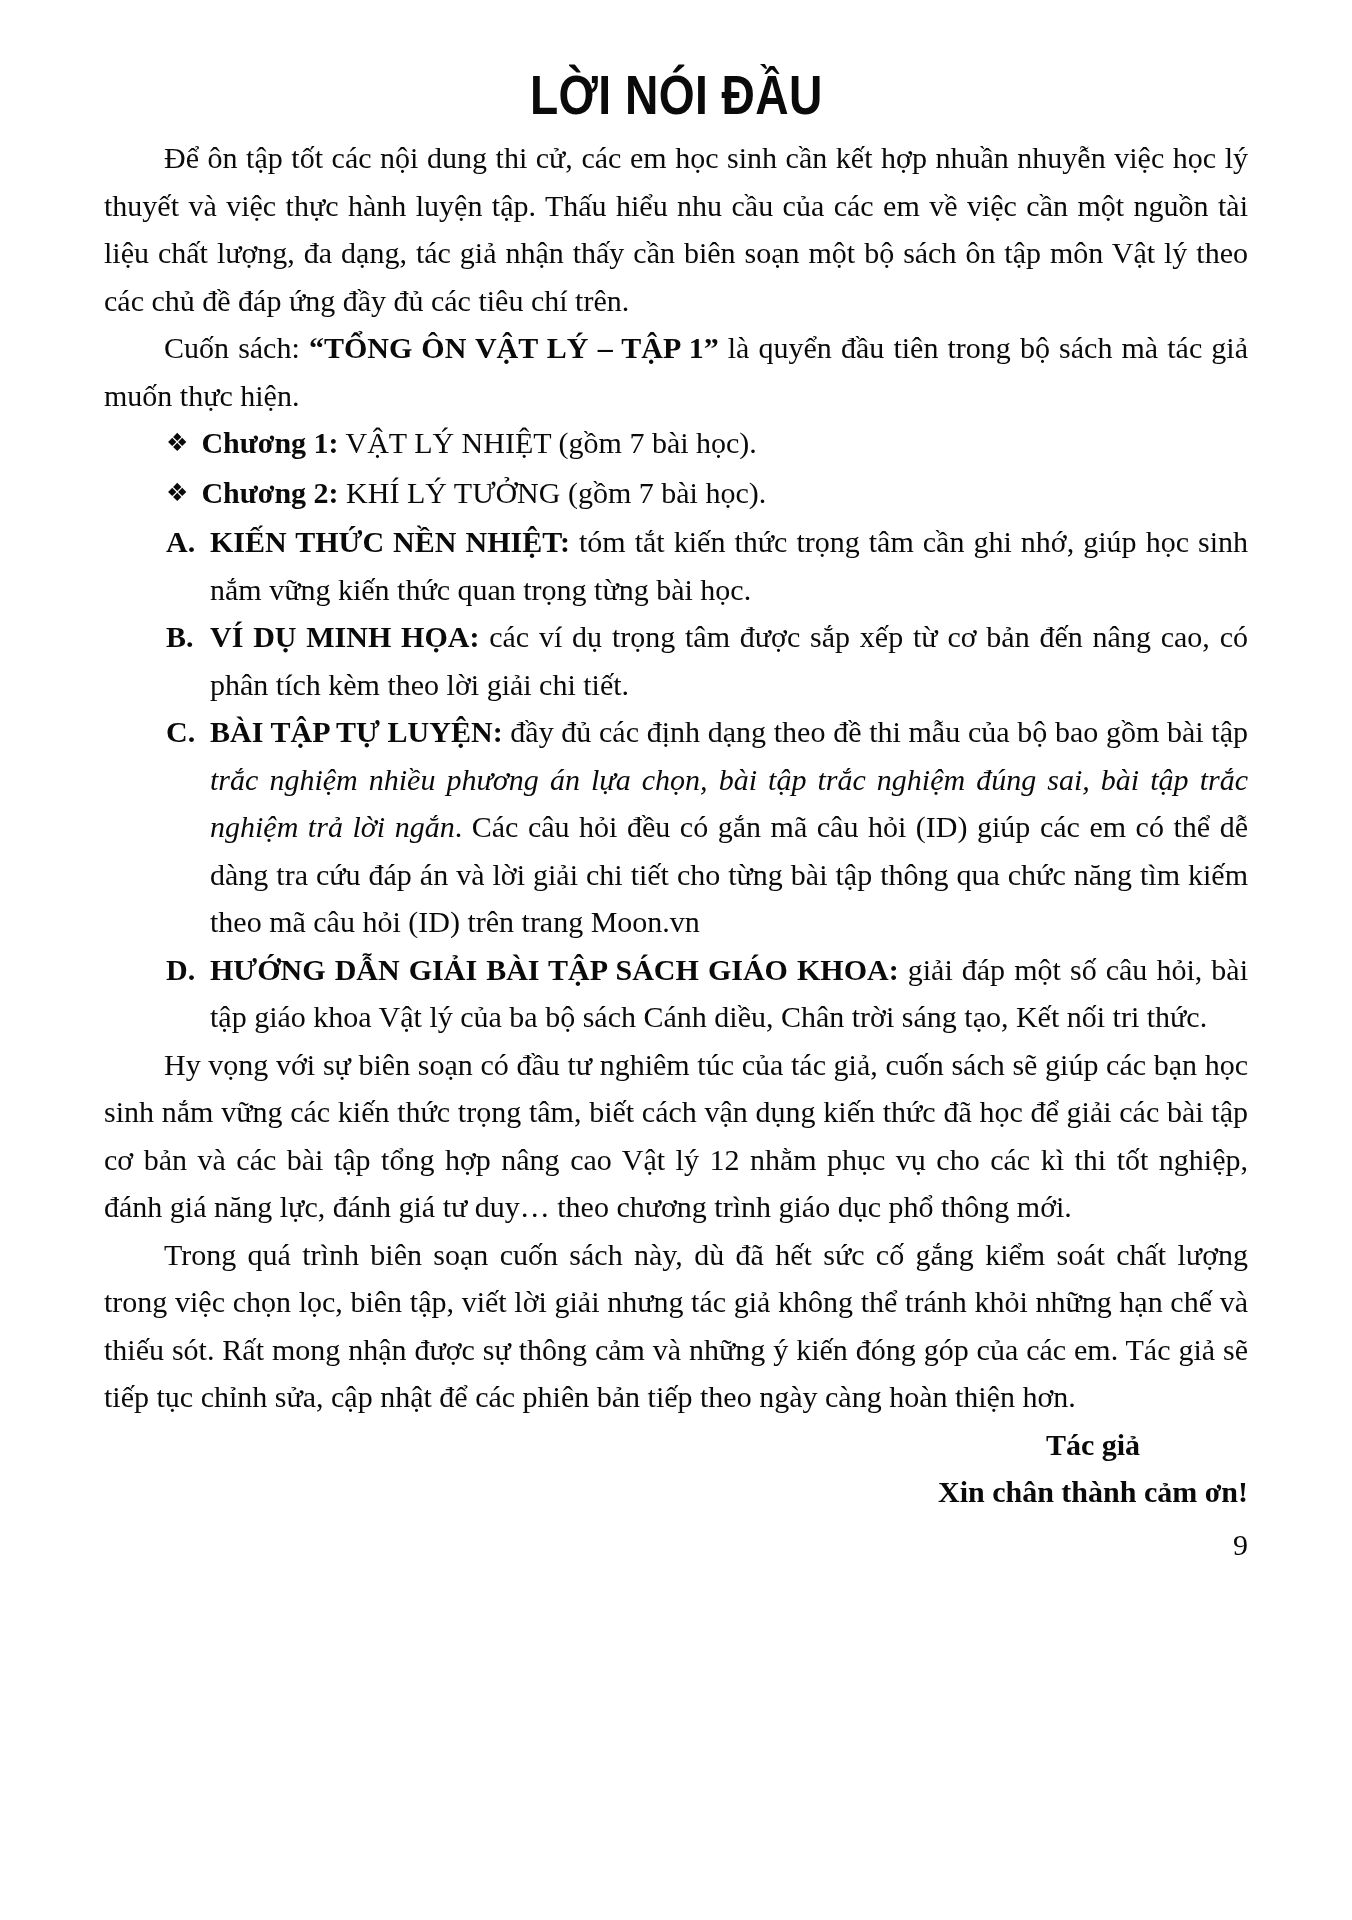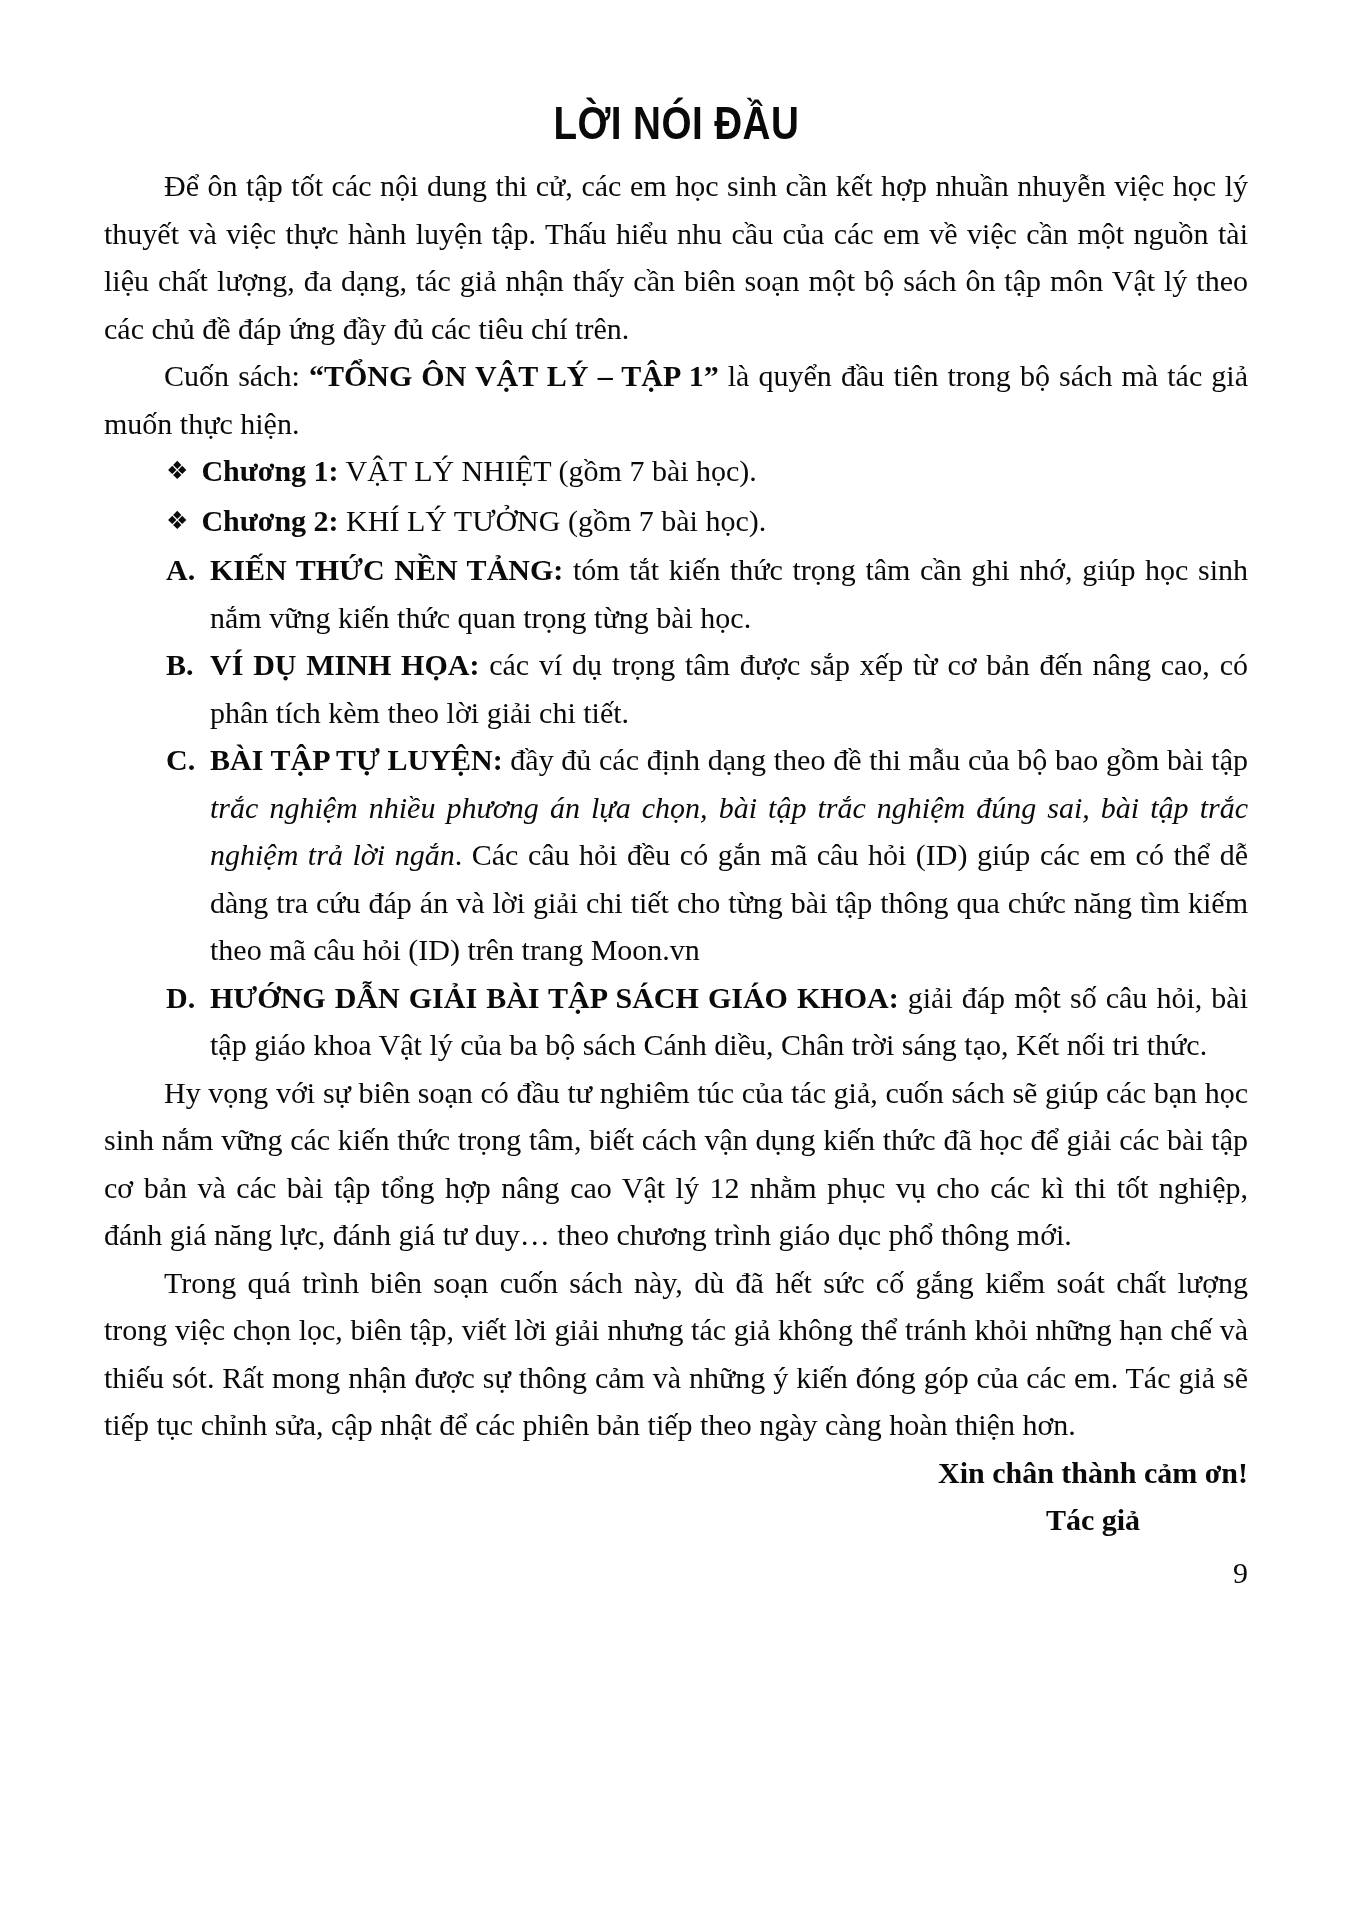--- a/index.html
+++ b/index.html
@@ -18,25 +18,25 @@
     line-height: 47.5px;
     overflow: hidden;
     box-sizing: border-box;
   }
   .content {
     padding: 0 104px;
     text-align: justify;
   }
   h1.doc-title {
     margin: 0 0 14px 0;
-    padding-top: 98px;
+    padding-top: 70px;
     text-align: center;
     font-family: "Liberation Sans", "DejaVu Sans", sans-serif;
     font-weight: bold;
-    font-size: 46px;
+    font-size: 55px;
     line-height: 50px;
     letter-spacing: 0.5px;
   }
   h1.doc-title .squeeze {
     display: inline-block;
     transform: scaleX(0.84);
     transform-origin: center;
     white-space: nowrap;
   }
   p.para {
@@ -91,33 +91,33 @@
     <p class="para"><span>Để ôn tập tốt các nội dung thi cử, các em học sinh cần kết hợp nhuần nhuyễn việc học lý thuyết và việc thực hành luyện tập. Thấu hiểu nhu cầu của các em về việc cần một nguồn tài liệu chất lượng, đa dạng, tác giả nhận thấy cần biên soạn một bộ sách ôn tập môn Vật lý theo các chủ đề đáp ứng đầy đủ các tiêu chí trên.</span></p>
 
     <p class="para"><span>Cuốn sách: </span><b>“TỔNG ÔN VẬT LÝ – TẬP 1”</b><span> là quyển đầu tiên trong bộ sách mà tác giả muốn thực hiện.</span></p>
 
 
     <div class="chapter"><span class="bullet">❖</span><span class="chapter-label">Chương 1:</span><span> VẬT LÝ NHIỆT (gồm 7 bài học).</span></div>
 
     <div class="chapter"><span class="bullet">❖</span><span class="chapter-label">Chương 2:</span><span> KHÍ LÝ TƯỞNG (gồm 7 bài học).</span></div>
 
 
-    <div class="item"><span class="item-label">A.</span><span class="item-title">KIẾN THỨC NỀN TẢNG:</span><span> tóm tắt kiến thức trọng tâm cần ghi nhớ, giúp học sinh nắm vững kiến thức quan trọng từng bài học.</span></div>
+    <div class="item"><span class="item-label">A.</span><span class="item-title">KIẾN THỨC NỀN NHIỆT:</span><span> tóm tắt kiến thức trọng tâm cần ghi nhớ, giúp học sinh nắm vững kiến thức quan trọng từng bài học.</span></div>
 
     <div class="item"><span class="item-label">B.</span><span class="item-title">VÍ DỤ MINH HỌA:</span><span> các ví dụ trọng tâm được sắp xếp từ cơ bản đến nâng cao, có phân tích kèm theo lời giải chi tiết.</span></div>
 
     <div class="item"><span class="item-label">C.</span><span class="item-title">BÀI TẬP TỰ LUYỆN:</span><span> đầy đủ các định dạng theo đề thi mẫu của bộ bao gồm bài tập </span><span class="bold-italic">trắc nghiệm nhiều phương án lựa chọn, bài tập trắc nghiệm đúng sai, bài tập trắc nghiệm trả lời ngắn</span><span>. Các câu hỏi đều có gắn mã câu hỏi (ID) giúp các em có thể dễ dàng tra cứu đáp án và lời giải chi tiết cho từng bài tập thông qua chức năng tìm kiếm theo mã câu hỏi (ID) trên trang Moon.vn</span></div>
 
     <div class="item"><span class="item-label">D.</span><span class="item-title">HƯỚNG DẪN GIẢI BÀI TẬP SÁCH GIÁO KHOA:</span><span> giải đáp một số câu hỏi, bài tập giáo khoa Vật lý của ba bộ sách Cánh diều, Chân trời sáng tạo, Kết nối tri thức.</span></div>
 
     <p class="para"><span>Hy vọng với sự biên soạn có đầu tư nghiêm túc của tác giả, cuốn sách sẽ giúp các bạn học sinh nắm vững các kiến thức trọng tâm, biết cách vận dụng kiến thức đã học để giải các bài tập cơ bản và các bài tập tổng hợp nâng cao Vật lý 12 nhằm phục vụ cho các kì thi tốt nghiệp, đánh giá năng lực, đánh giá tư duy… theo chương trình giáo dục phổ thông mới.</span></p>
 
     <p class="para"><span>Trong quá trình biên soạn cuốn sách này, dù đã hết sức cố gắng kiểm soát chất lượng trong việc chọn lọc, biên tập, viết lời giải nhưng tác giả không thể tránh khỏi những hạn chế và thiếu sót. Rất mong nhận được sự thông cảm và những ý kiến đóng góp của các em. Tác giả sẽ tiếp tục chỉnh sửa, cập nhật để các phiên bản tiếp theo ngày càng hoàn thiện hơn.</span></p>
 
     <div class="closing">
+      <span class="closing-line">Tác giả</span>
       <span class="closing-line">Xin chân thành cảm ơn!</span>
-      <span class="closing-line">Tác giả</span>
     </div>
 
     <div class="page-number"><span>9</span></div>
 
   </div>
 </div>
 
 </body></html>

